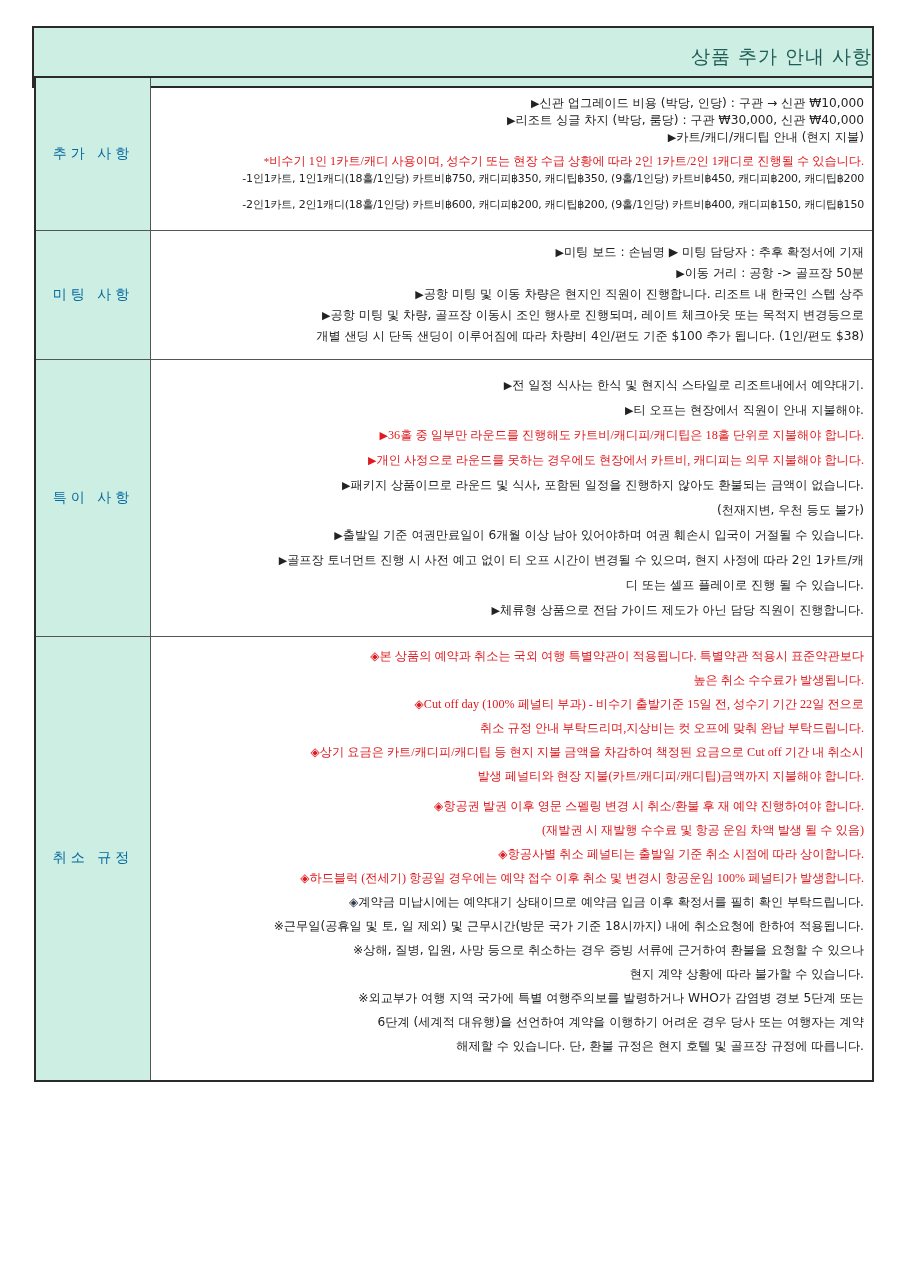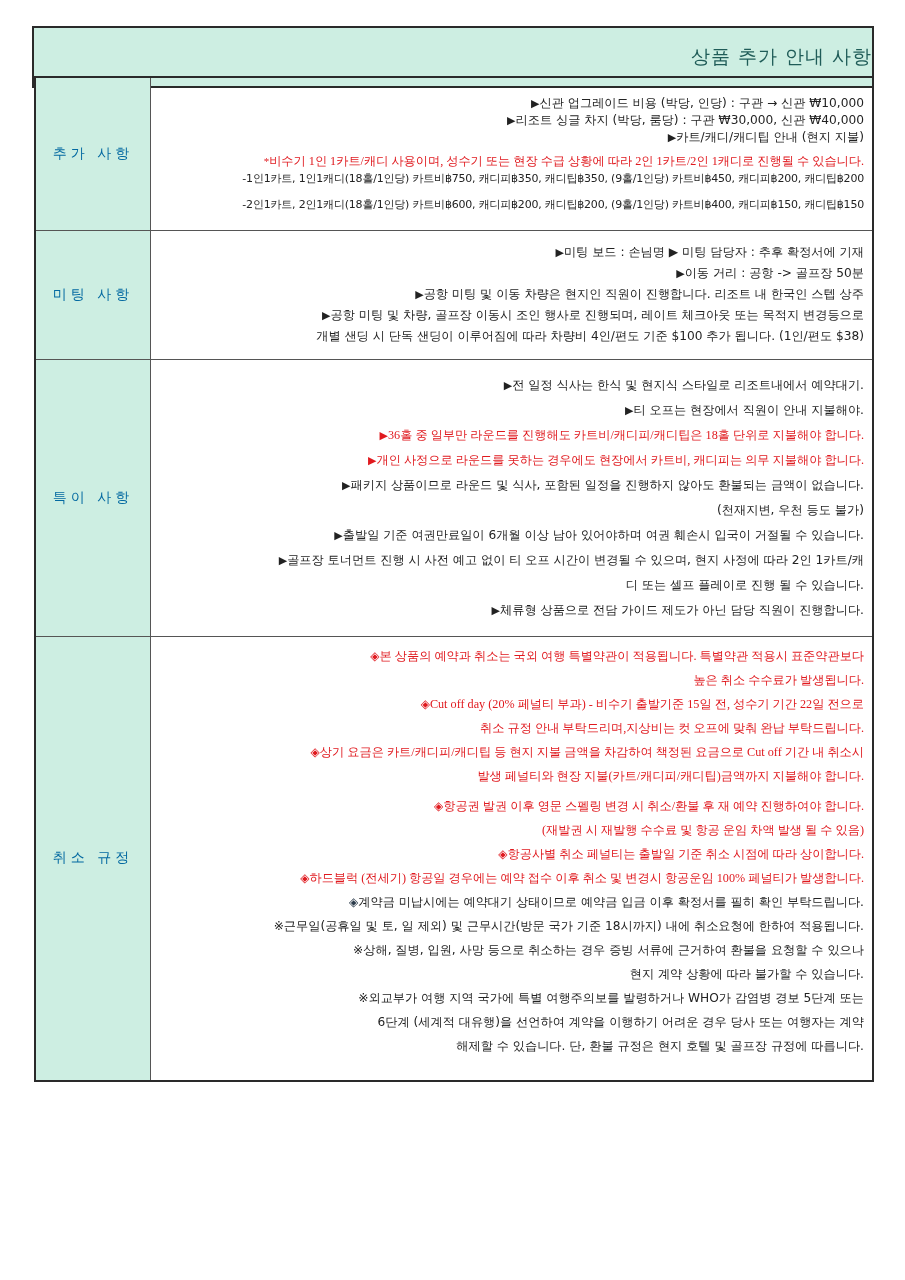--- a/index.html
+++ b/index.html
@@ -84,21 +84,21 @@
       <div class="line dark"><span>디 또는 셀프 플레이로 진행 될 수 있습니다.</span></div>
       <div class="line dark"><span class="bullet">▶</span><span>체류형 상품으로 전담 가이드 제도가 아닌 담당 직원이 진행합니다.</span></div>
     </td>
   </tr>
 
   <tr style="height:445px;">
     <td class="label">취소 규정</td>
     <td class="content sec4">
       <div class="line red"><span class="diamond">◈</span><span>본 상품의 예약과 취소는 국외 여행 특별약관이 적용됩니다. 특별약관 적용시 표준약관보다</span></div>
       <div class="line red indent" style="padding-left:22px;"><span>높은 취소 수수료가 발생됩니다.</span></div>
-      <div class="line red"><span class="diamond">◈</span><span>Cut off day (20% 페널티 부과) - 비수기 출발기준 15일 전, 성수기 기간 22일 전으로</span></div>
+      <div class="line red"><span class="diamond">◈</span><span>Cut off day (100% 페널티 부과) - 비수기 출발기준 15일 전, 성수기 기간 22일 전으로</span></div>
       <div class="line red indent" style="padding-left:22px;"><span>취소 규정 안내 부탁드리며,지상비는 컷 오프에 맞춰 완납 부탁드립니다.</span></div>
       <div class="line red"><span class="diamond">◈</span><span>상기 요금은 카트/캐디피/캐디팁 등 현지 지불 금액을 차감하여 책정된 요금으로 Cut off 기간 내 취소시</span></div>
       <div class="line red"><span>발생 페널티와 현장 지불(카트/캐디피/캐디팁)금액까지 지불해야 합니다.</span></div>
       <div class="line red" style="margin-top:6px;"><span class="diamond">◈</span><span>항공권 발권 이후 영문 스펠링 변경 시 취소/환불 후 재 예약 진행하여야 합니다.</span></div>
       <div class="line red indent" style="padding-left:22px;"><span>(재발권 시 재발행 수수료 및 항공 운임 차액 발생 될 수 있음)</span></div>
       <div class="line red"><span class="diamond">◈</span><span>항공사별 취소 페널티는 출발일 기준 취소 시점에 따라 상이합니다.</span></div>
       <div class="line red"><span class="diamond">◈</span><span>하드블럭 (전세기) 항공일 경우에는 예약 접수 이후 취소 및 변경시 항공운임 100% 페널티가 발생합니다.</span></div>
       <div class="line dark"><span class="diamond dk">◈</span><span>계약금 미납시에는 예약대기 상태이므로 예약금 입금 이후 확정서를 필히 확인 부탁드립니다.</span></div>
       <div class="line dark"><span class="note">※</span><span>근무일(공휴일 및 토, 일 제외) 및 근무시간(방문 국가 기준 18시까지) 내에 취소요청에 한하여 적용됩니다.</span></div>
       <div class="line dark"><span class="note">※</span><span>상해, 질병, 입원, 사망 등으로 취소하는 경우 증빙 서류에 근거하여 환불을 요청할 수 있으나</span></div>

